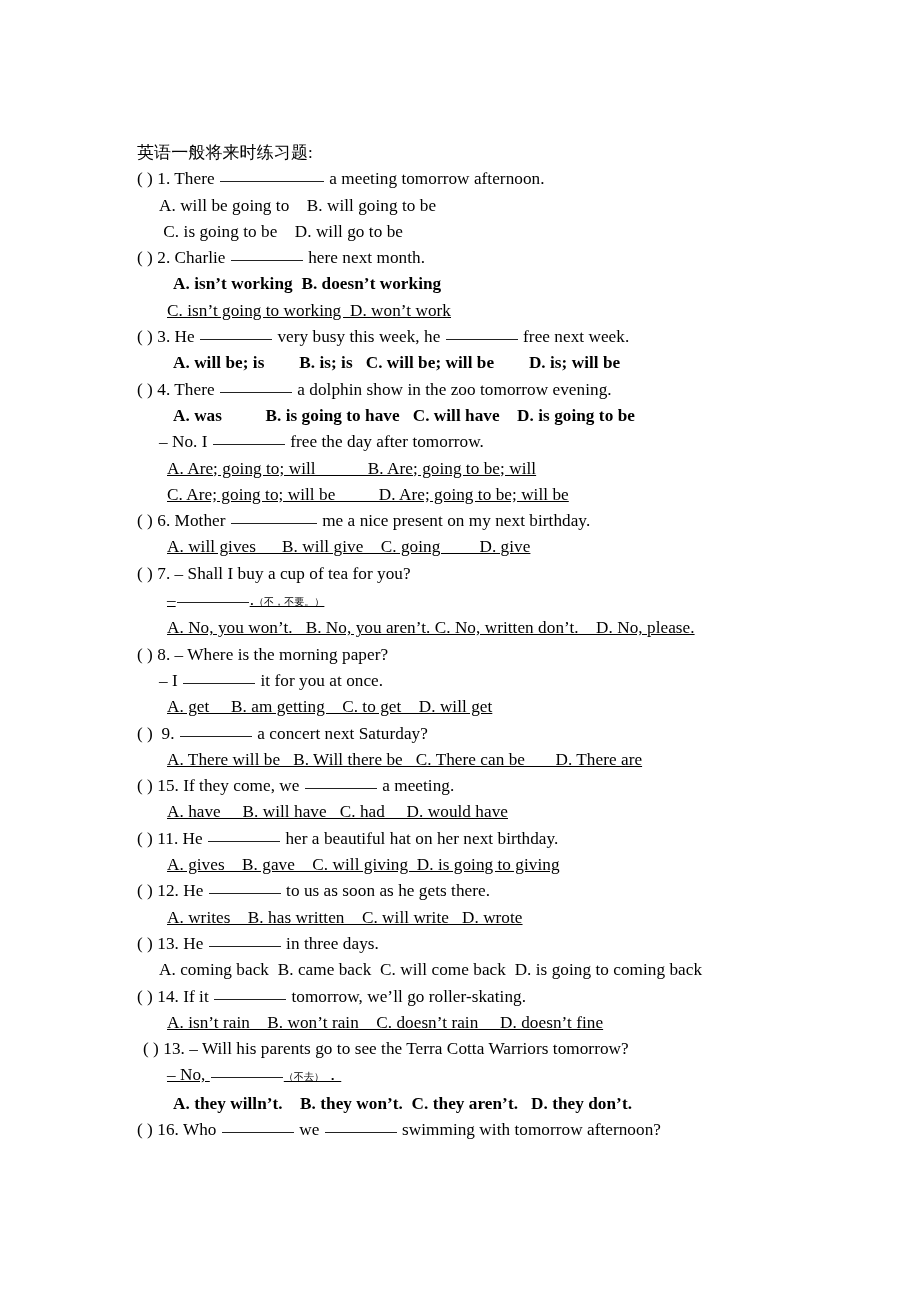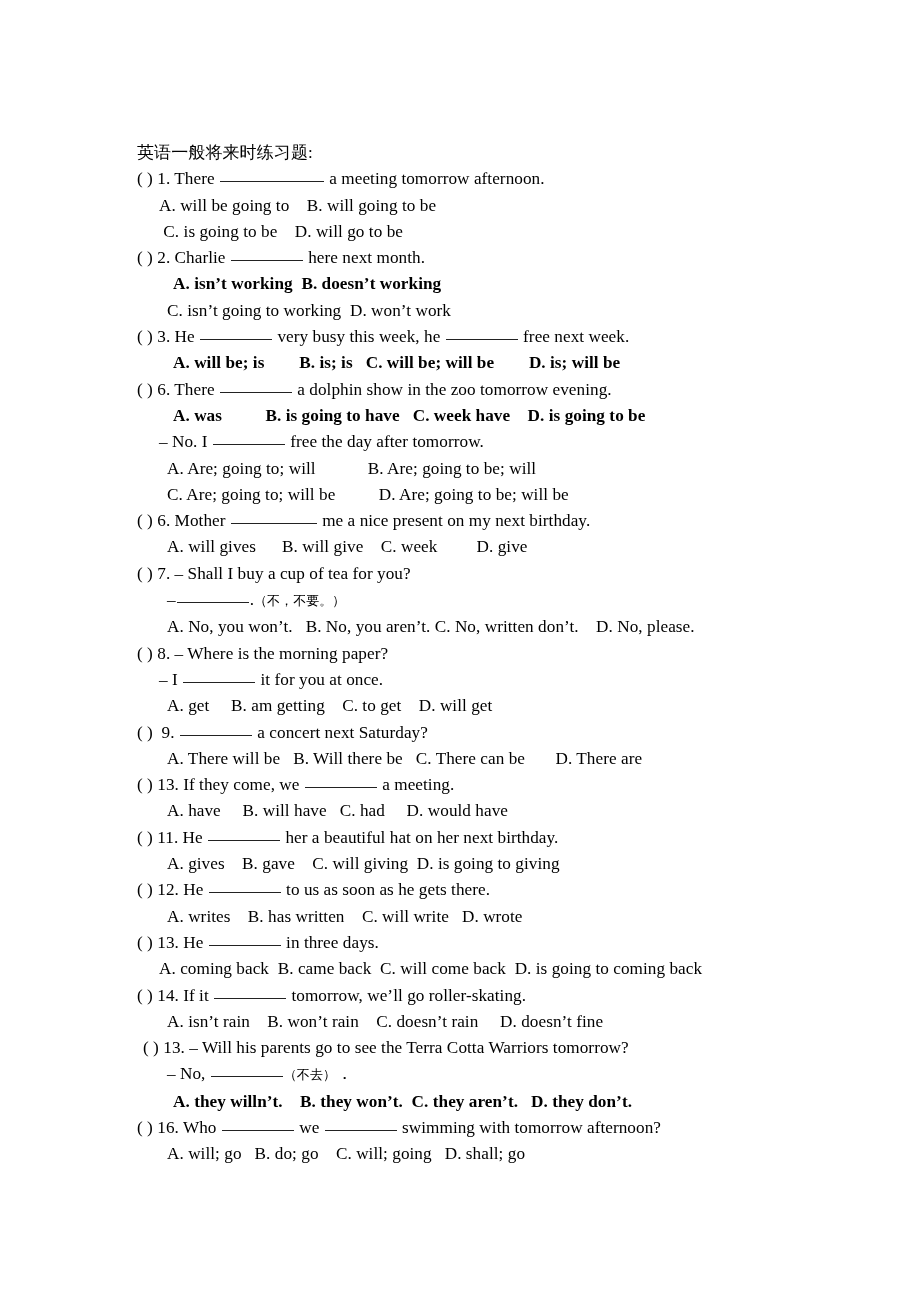--- a/index.html
+++ b/index.html
@@ -30,94 +30,93 @@
   .line {
     font-size: 17.2px;
     line-height: 26.3px;
     white-space: pre;
     letter-spacing: 0.05px;
   }
   
   .ind-0  { padding-left: 0px; }
   .ind-1  { padding-left: 6px; }
   .ind-3  { padding-left: 22px; font-family: Liberation Serif, serif; }
-  .ind-4  { padding-left: 30px; }
+  .ind-4  { padding-left: 30px; text-decoration: underline; }
   .ind-5  { padding-left: 36px; font-weight: bold; }
 
   
   .blank {
     display: inline-block;
     border-bottom: 1.4px solid #222;
     vertical-align: 2px;
     height: 13px;
     margin: 0 1px;
   }
   .b-md  { width: 72px; }
   .b-lg  { width: 86px; }
   .b-xl  { width: 104px; }
 
   .cn {
     font-family: "DejaVu Sans", "Liberation Sans", sans-serif;
-    font-size: 13px;
+    font-size: 10px;
   }
 </style>
 </head>
 <body>
 
 <div class="page">
 
   <div class="doc-title ind-0">英语一般将来时练习题:</div>
 
   <div class="line ind-0"><span>( ) 1. There </span><span class="blank b-xl"></span><span> a meeting tomorrow afternoon.</span></div>
   <div class="line ind-3">A. will be going to    B. will going to be</div>
   <div class="line ind-3"> C. is going to be    D. will go to be</div>
 
   <div class="line ind-0"><span>( ) 2. Charlie </span><span class="blank b-md"></span><span> here next month.</span></div>
   <div class="line ind-5">A. isn’t working  B. doesn’t working</div>
   <div class="line ind-4">C. isn’t going to working  D. won’t work</div>
 
   <div class="line ind-0"><span>( ) 3. He </span><span class="blank b-md"></span><span> very busy this week, he </span><span class="blank b-md"></span><span> free next week.</span></div>
   <div class="line ind-5">A. will be; is        B. is; is   C. will be; will be        D. is; will be</div>
 
-  <div class="line ind-0"><span>( ) 6. There </span><span class="blank b-md"></span><span> a dolphin show in the zoo tomorrow evening.</span></div>
-  <div class="line ind-5">A. was          B. is going to have   C. week have    D. is going to be</div>
+  <div class="line ind-0"><span>( ) 4. There </span><span class="blank b-md"></span><span> a dolphin show in the zoo tomorrow evening.</span></div>
+  <div class="line ind-5">A. was          B. is going to have   C. will have    D. is going to be</div>
 
   <div class="line ind-3"><span>– No. I </span><span class="blank b-md"></span><span> free the day after tomorrow.</span></div>
   <div class="line ind-4">A. Are; going to; will            B. Are; going to be; will</div>
   <div class="line ind-4">C. Are; going to; will be          D. Are; going to be; will be</div>
 
   <div class="line ind-0"><span>( ) 6. Mother </span><span class="blank b-lg"></span><span> me a nice present on my next birthday.</span></div>
-  <div class="line ind-4">A. will gives      B. will give    C. week         D. give</div>
+  <div class="line ind-4">A. will gives      B. will give    C. going         D. give</div>
 
   <div class="line ind-0">( ) 7. – Shall I buy a cup of tea for you?</div>
   <div class="line ind-4"><span>–</span><span class="blank b-md"></span><span>.</span><span class="cn">（不，不要。）</span></div>
   <div class="line ind-4">A. No, you won’t.   B. No, you aren’t. C. No, written don’t.    D. No, please.</div>
 
   <div class="line ind-0">( ) 8. – Where is the morning paper?</div>
   <div class="line ind-3"><span>– I </span><span class="blank b-md"></span><span> it for you at once.</span></div>
   <div class="line ind-4">A. get     B. am getting    C. to get    D. will get</div>
 
   <div class="line ind-0"><span>( )  9. </span><span class="blank b-md"></span><span> a concert next Saturday?</span></div>
   <div class="line ind-4">A. There will be   B. Will there be   C. There can be       D. There are</div>
 
-  <div class="line ind-0"><span>( ) 13. If they come, we </span><span class="blank b-md"></span><span> a meeting.</span></div>
+  <div class="line ind-0"><span>( ) 15. If they come, we </span><span class="blank b-md"></span><span> a meeting.</span></div>
   <div class="line ind-4">A. have     B. will have   C. had     D. would have</div>
 
   <div class="line ind-0"><span>( ) 11. He </span><span class="blank b-md"></span><span> her a beautiful hat on her next birthday.</span></div>
   <div class="line ind-4">A. gives    B. gave    C. will giving  D. is going to giving</div>
 
   <div class="line ind-0"><span>( ) 12. He </span><span class="blank b-md"></span><span> to us as soon as he gets there.</span></div>
   <div class="line ind-4">A. writes    B. has written    C. will write   D. wrote</div>
 
   <div class="line ind-0"><span>( ) 13. He </span><span class="blank b-md"></span><span> in three days.</span></div>
   <div class="line ind-3">A. coming back  B. came back  C. will come back  D. is going to coming back</div>
 
   <div class="line ind-0"><span>( ) 14. If it </span><span class="blank b-md"></span><span> tomorrow, we’ll go roller-skating.</span></div>
   <div class="line ind-4">A. isn’t rain    B. won’t rain    C. doesn’t rain     D. doesn’t fine</div>
 
   <div class="line ind-1">( ) 13. – Will his parents go to see the Terra Cotta Warriors tomorrow?</div>
   <div class="line ind-4"><span>– No, </span><span class="blank b-md"></span><span class="cn">（不去）</span><span>．</span></div>
   <div class="line ind-5">A. they willn’t.    B. they won’t.  C. they aren’t.   D. they don’t.</div>
 
   <div class="line ind-0"><span>( ) 16. Who </span><span class="blank b-md"></span><span> we </span><span class="blank b-md"></span><span> swimming with tomorrow afternoon?</span></div>
-  <div class="line ind-4">A. will; go   B. do; go    C. will; going   D. shall; go</div>
 
 </div>
 
 </body></html>

